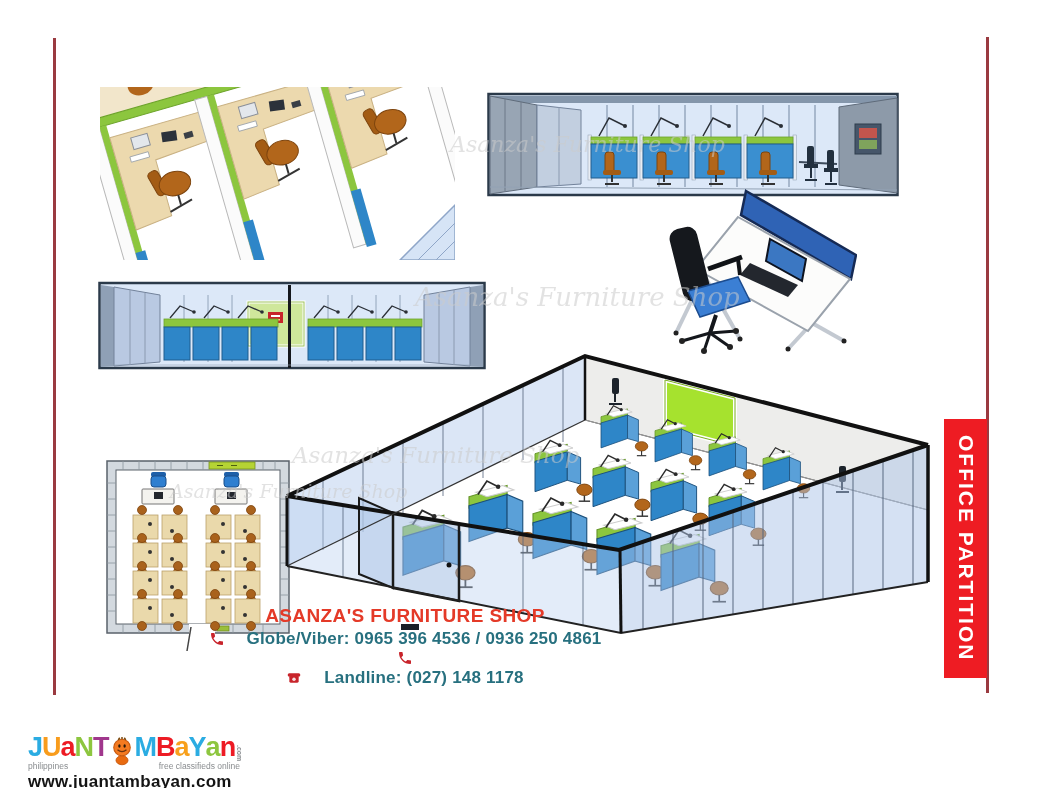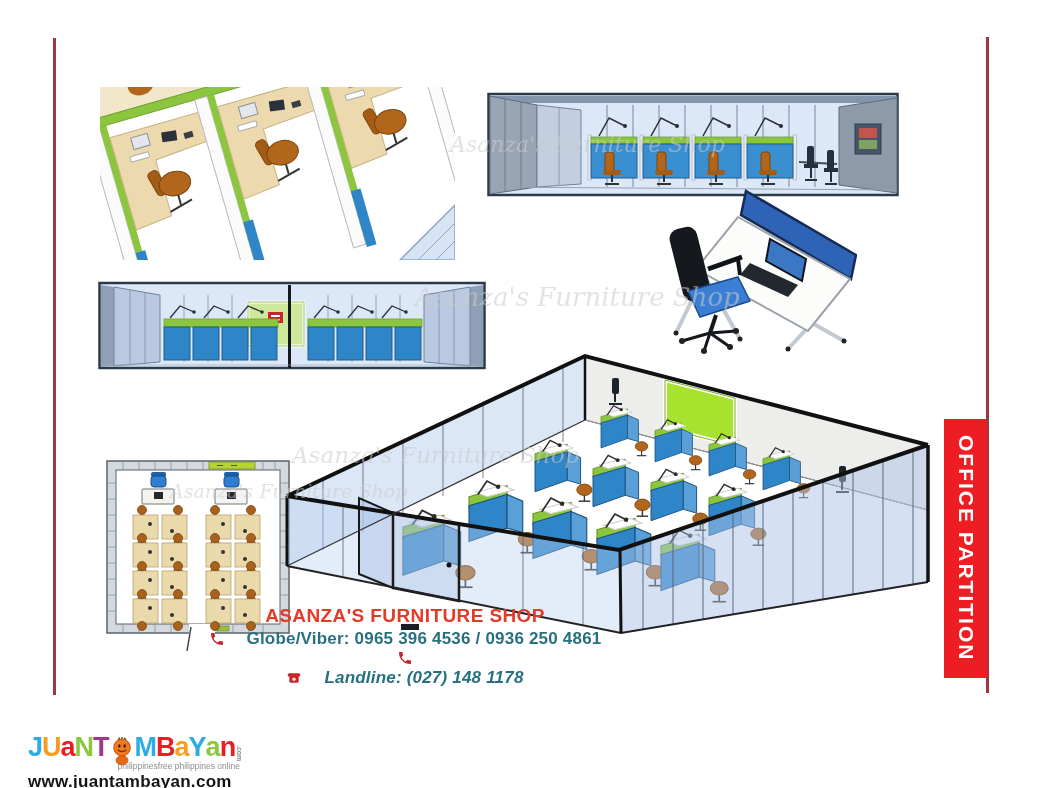--- a/index.html
+++ b/index.html
@@ -18,21 +18,21 @@
   #contact .shop{font-size:19px;font-weight:bold;letter-spacing:.4px;}
   #contact .row{display:flex;align-items:center;gap:22px;font-size:17px;font-weight:bold;
                 letter-spacing:.2px;line-height:21px;}
   #contact .cicon{display:inline-flex;width:16px;height:16px;}
   #logo{position:absolute;left:28px;top:729px;width:240px;}
   #brandrow{display:flex;align-items:flex-end;height:32px;}
   #brandrow .lt{font-size:27px;font-weight:bold;line-height:28px;letter-spacing:-1px;}
   #brandrow .dotcom{writing-mode:vertical-rl;font-size:7px;color:#8a8d90;font-weight:bold;
                     margin-left:1px;line-height:7px;}
   #mascot{width:24px;height:30px;margin:0 1px -6px 1px;position:relative;z-index:2;}
-  #tagrow{display:flex;justify-content:flex-end;width:212px;font-size:8.5px;
+  #tagrow{display:flex;justify-content:space-between;width:212px;font-size:8.5px;
           color:#8a8d90;margin-top:0px;}
   #url{font-size:17px;font-weight:bold;color:#141414;letter-spacing:.3px;margin-top:1px;}
   svg{display:block;}
 </style>
 </head>
 <body>
 
 <div id="canvas">
 
   <div class="vline" style="left:53px;top:38px;height:657px;"></div>
@@ -502,21 +502,21 @@
       </span>
       <span>Globe/Viber: 0965 396 4536 / 0936 250 4861</span>
     </div>
     <div class="row" style="color: rgb(39, 112, 127);">
       <span class="cicon">
         <svg viewBox="0 0 24 24" width="16" height="16">
             <path fill="#c8242b" d="M6.62 10.79c1.44 2.83 3.76 5.14 6.59 6.59l2.2-2.21c.27-.27.67-.36 1.02-.24 1.12.37 2.33.57 3.57.57.55 0 1 .45 1 1V20c0 .55-.45 1-1 1-9.39 0-17-7.61-17-17 0-.55.45-1 1-1h3.5c.55 0 1 .45 1 1 0 1.25.2 2.45.57 3.57.11.35.03.74-.25 1.02l-2.2 2.2z"></path>
           </svg>
       </span>
     </div>
-    <div class="row" style="color: rgb(39, 112, 127); font-style: italic;">
+    <div class="row" style="color: rgb(39, 112, 127);">
       <span class="cicon">
         <svg viewBox="0 0 24 24" width="16" height="16">
           <rect x="2.5" y="5" width="19" height="5" rx="2.5" fill="#c8242b"></rect>
           <rect x="5" y="9" width="14" height="10" rx="2" fill="#c8242b"></rect>
           <circle cx="12" cy="14" r="2.6" fill="#ffffff" opacity=".85"></circle>
         </svg>
       </span>
       <span>Landline: (027) 148 1178</span>
     </div>
   </div>
@@ -541,18 +541,18 @@
       <span class="lt" style="color: rgb(43, 172, 226);">M</span>
       <span class="lt" style="color: rgb(237, 27, 36);">B</span>
       <span class="lt" style="color: rgb(248, 160, 28);">a</span>
       <span class="lt" style="color: rgb(43, 172, 226);">Y</span>
       <span class="lt" style="color: rgb(141, 198, 63);">a</span>
       <span class="lt" style="color: rgb(237, 27, 36);">n</span>
       <span class="dotcom">.com</span>
     </div>
     <div id="tagrow">
       <span>philippines</span>
-      <span>free philippines online</span>
+      <span>free classifieds online</span>
     </div>
     <div id="url">www.juantambayan.com</div>
   </div>
 
 </div>
 
 </body></html>

